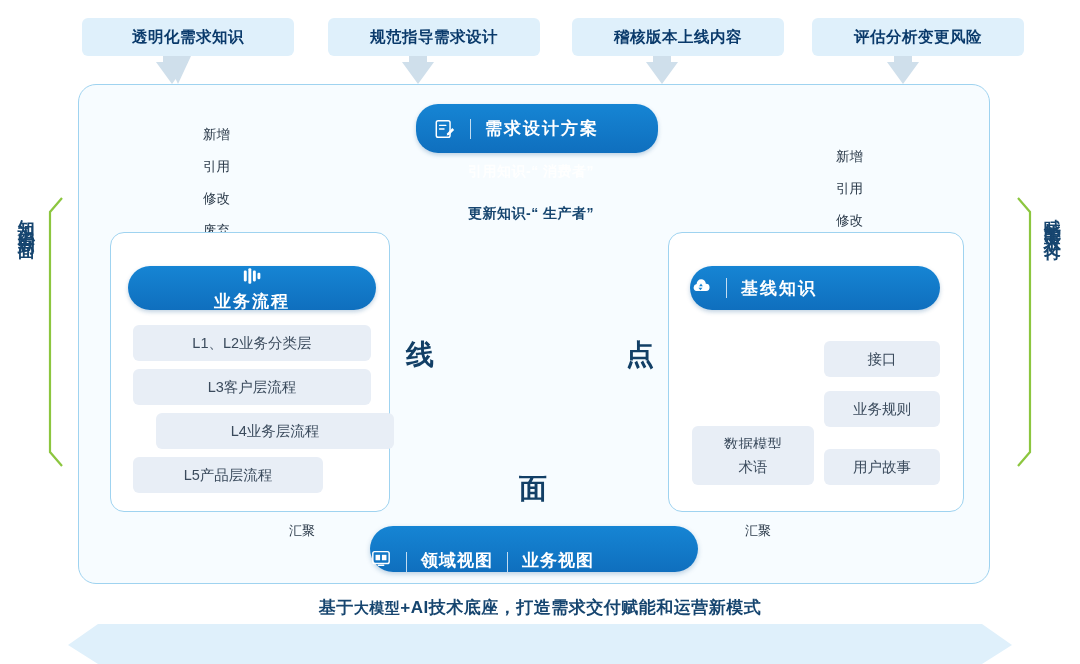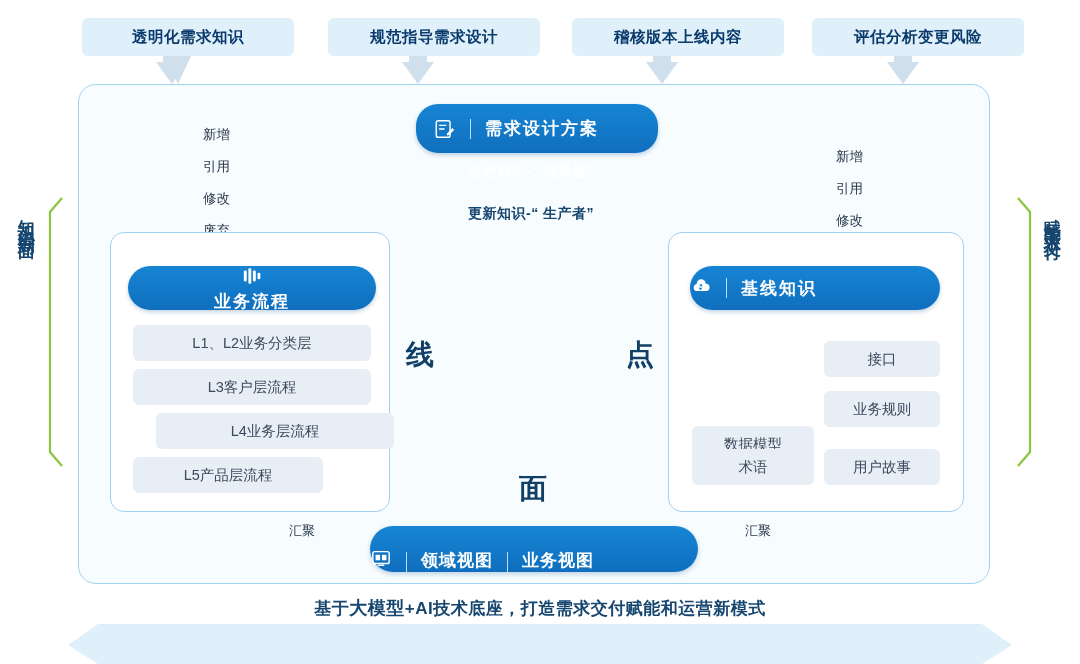--- a/index.html
+++ b/index.html
@@ -165,21 +165,21 @@
     position: absolute;
     left: 0;
     width: 1080px;
     top: 596px;
     text-align: center;
     font-size: 17px;
     color: #16456f;
     font-weight: bold;
     letter-spacing: 0.5px;
   }
-  .footer-text .big { font-size: 18px; }
+  .footer-text .big { font-size: 15px; }
 
   .tiny-label {
     position: absolute;
     font-size: 13px;
     color: #2b3a4a;
   }
 </style>
 </head>
 <body>
 

